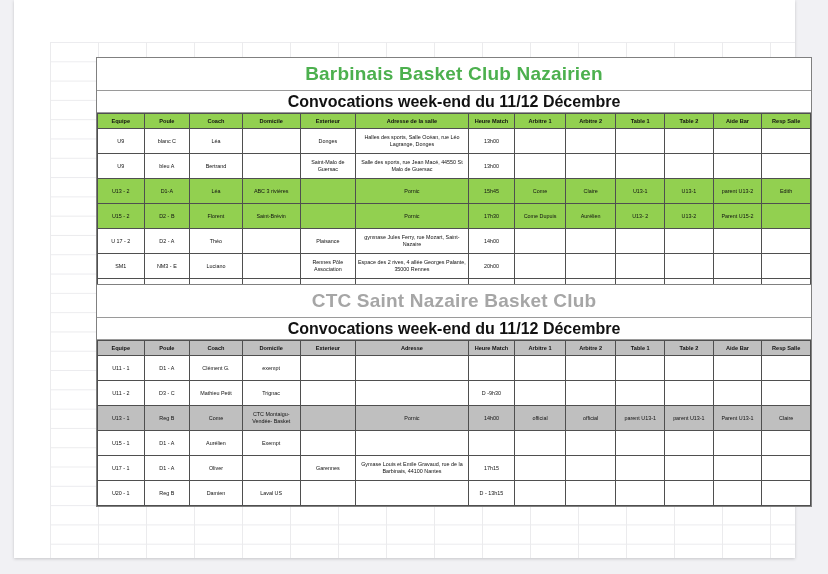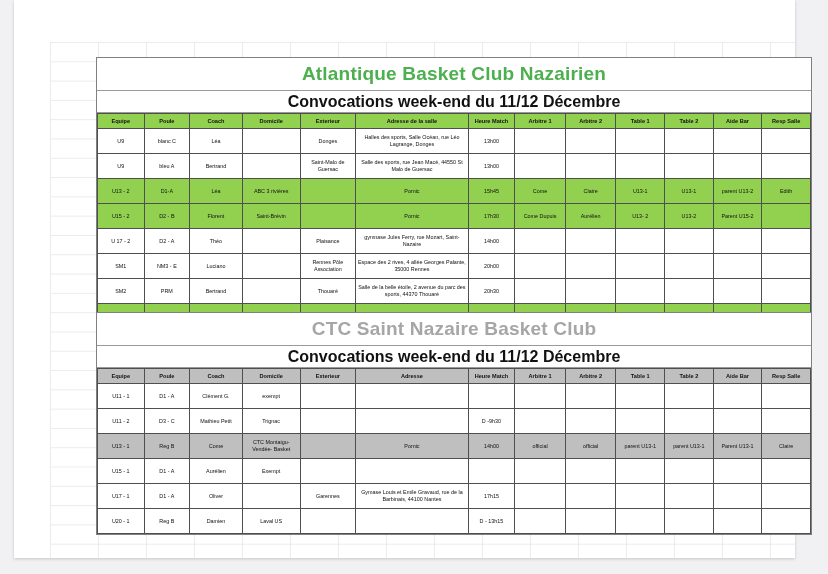--- a/index.html
+++ b/index.html
@@ -35,21 +35,21 @@
     background:#f1f1f4;
   }
   .bottom-strip{
     position:absolute;left:0;top:558px;width:828px;height:16px;
     background:#f1f1f4;
   }
 
   
   .block{position:absolute;border:1px solid #808080;background:#fff;}
   #block-abcn{left:82px;top:57px;width:714px;}
-  #block-ctc{left:82px;top:312px;width:714px;}
+  #block-ctc{left:82px;top:284px;width:714px;}
 
   .title-row{
     height:32px;display:flex;align-items:center;justify-content:center;
     border-bottom:1px solid #9a9a9a;background:#fff;
   }
   .title-text{font-size:19px;font-weight:bold;letter-spacing:.2px;}
   .title-green{color:#4cb04e;}
   .title-gray{color:#a6a6a6;}
 
   .subtitle-row{
@@ -93,21 +93,21 @@
 
   <div class="left-strip"></div>
   <div class="right-strip"></div>
   <div class="bottom-strip"></div>
 
   <div class="page">
     <div class="sheet-grid"></div>
 
     <div class="block" id="block-abcn">
       <div class="title-row">
-        <span class="title-text title-green">Atlantique Basket Club Nazairien</span>
+        <span class="title-text title-green">Barbinais Basket Club Nazairien</span>
       </div>
       <div class="subtitle-row">
         <span class="subtitle-text">Convocations week-end du 11/12 Décembre</span>
       </div>
       <table>
         <colgroup>
           <col class="c0">
             <col class="c1">
             <col class="c2">
             <col class="c3">

